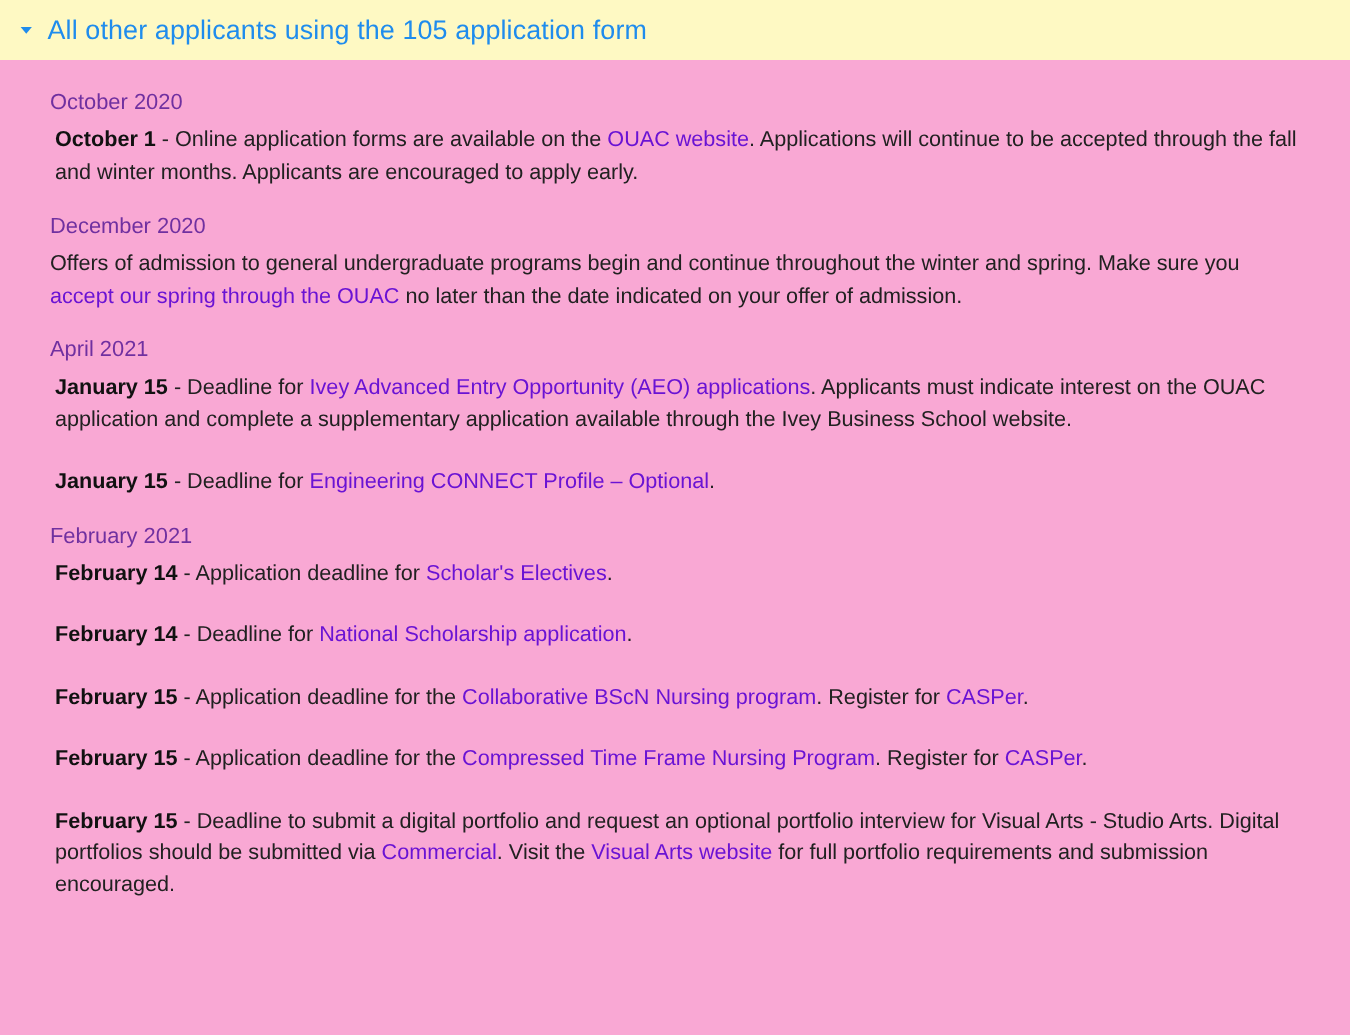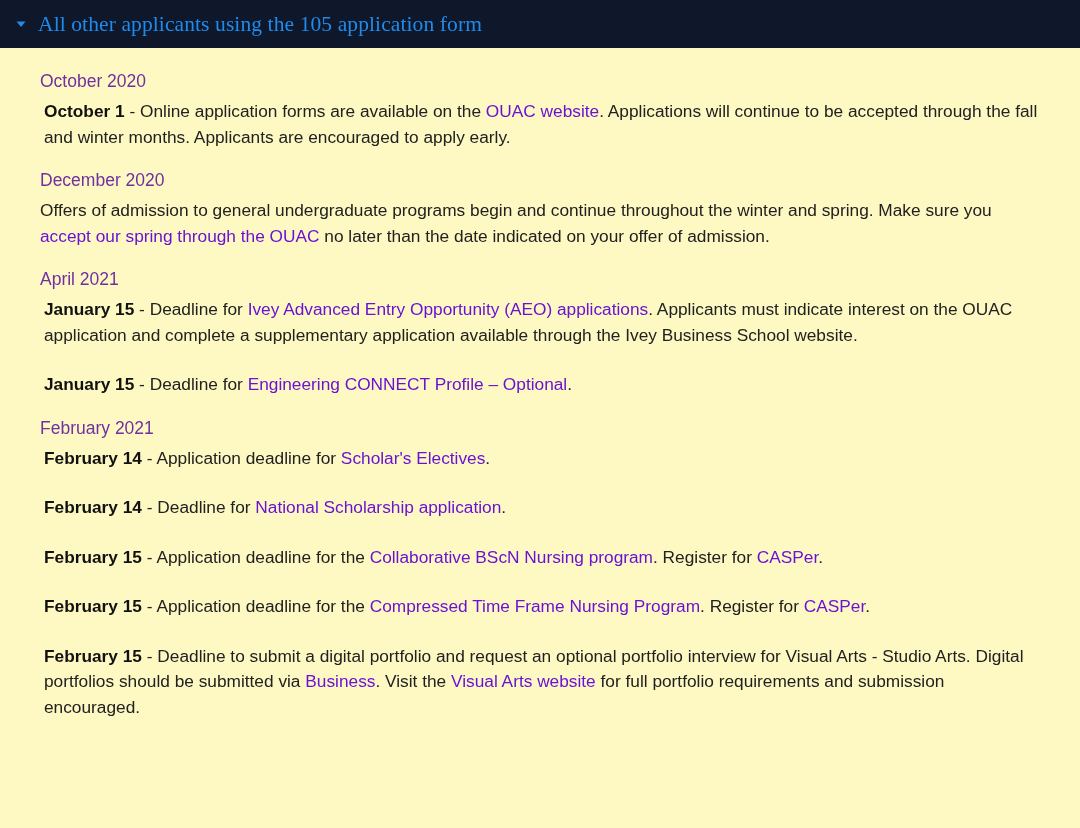--- a/index.html
+++ b/index.html
@@ -11,26 +11,25 @@
     height: 828px;
     background: #ffffff;
     font-family: "Liberation Sans", sans-serif;
     -webkit-font-smoothing: antialiased;
     overflow: hidden;
   }
 
   
   .accordion-header {
     height: 48px;
-    background: #0f172a;
+    background: #fef9c3;
     display: flex;
     align-items: center;
     padding-left: 14px;
     box-sizing: border-box;
-    font-family: Liberation Serif, serif;
   }
   .disclosure-triangle {
     width: 14px;
     height: 14px;
     display: inline-flex;
     align-items: center;
     justify-content: center;
     margin-right: 10px;
     flex: 0 0 auto;
   }
@@ -38,21 +37,21 @@
   .accordion-title {
     color: #1f8ced;
     font-size: 21.5px;
     font-weight: 400;
     letter-spacing: 0.1px;
     white-space: nowrap;
   }
 
   
   .accordion-panel {
-    background: #fef9c3;
+    background: #f9a8d4;
     height: 780px;
     box-sizing: border-box;
     padding: 22px 40px 0 40px;
     overflow: hidden;
   }
 
   .month-group { margin-bottom: 6px; }
 
   .month-heading {
     color: #7030a0;
@@ -115,17 +114,17 @@
         <div class="month-heading">April 2021</div>
         <p class="entry"><b>January 15</b><span> - Deadline for </span><span class="lnk">Ivey Advanced Entry Opportunity (AEO) applications</span><span>.  Applicants must indicate interest on the OUAC application and complete a supplementary application available through the Ivey Business School website.</span></p>
         <p class="entry"><b>January 15</b><span> - Deadline for </span><span class="lnk">Engineering CONNECT Profile – Optional</span><span>.</span></p>
       </div>
       <div class="month-group">
         <div class="month-heading">February 2021</div>
         <p class="entry"><b>February 14</b><span> - Application deadline for </span><span class="lnk">Scholar's Electives</span><span>.</span></p>
         <p class="entry"><b>February 14</b><span> - Deadline for </span><span class="lnk">National Scholarship application</span><span>.</span></p>
         <p class="entry"><b>February 15</b><span> - Application deadline for the </span><span class="lnk">Collaborative BScN Nursing program</span><span>. Register for </span><span class="lnk">CASPer</span><span>.</span></p>
         <p class="entry"><b>February 15</b><span> - Application deadline for the </span><span class="lnk">Compressed Time Frame Nursing Program</span><span>. Register for </span><span class="lnk">CASPer</span><span>.</span></p>
-        <p class="entry"><b>February 15</b><span> - Deadline to submit a digital portfolio and request an optional portfolio interview for Visual Arts - Studio Arts. Digital portfolios should be submitted via </span><span class="lnk">Business</span><span>.  Visit the </span><span class="lnk">Visual Arts website</span><span> for full portfolio requirements and submission encouraged.</span></p>
+        <p class="entry"><b>February 15</b><span> - Deadline to submit a digital portfolio and request an optional portfolio interview for Visual Arts - Studio Arts. Digital portfolios should be submitted via </span><span class="lnk">Commercial</span><span>.  Visit the </span><span class="lnk">Visual Arts website</span><span> for full portfolio requirements and submission encouraged.</span></p>
       </div>
     </div>
 
 </div>
 
 </body></html>

